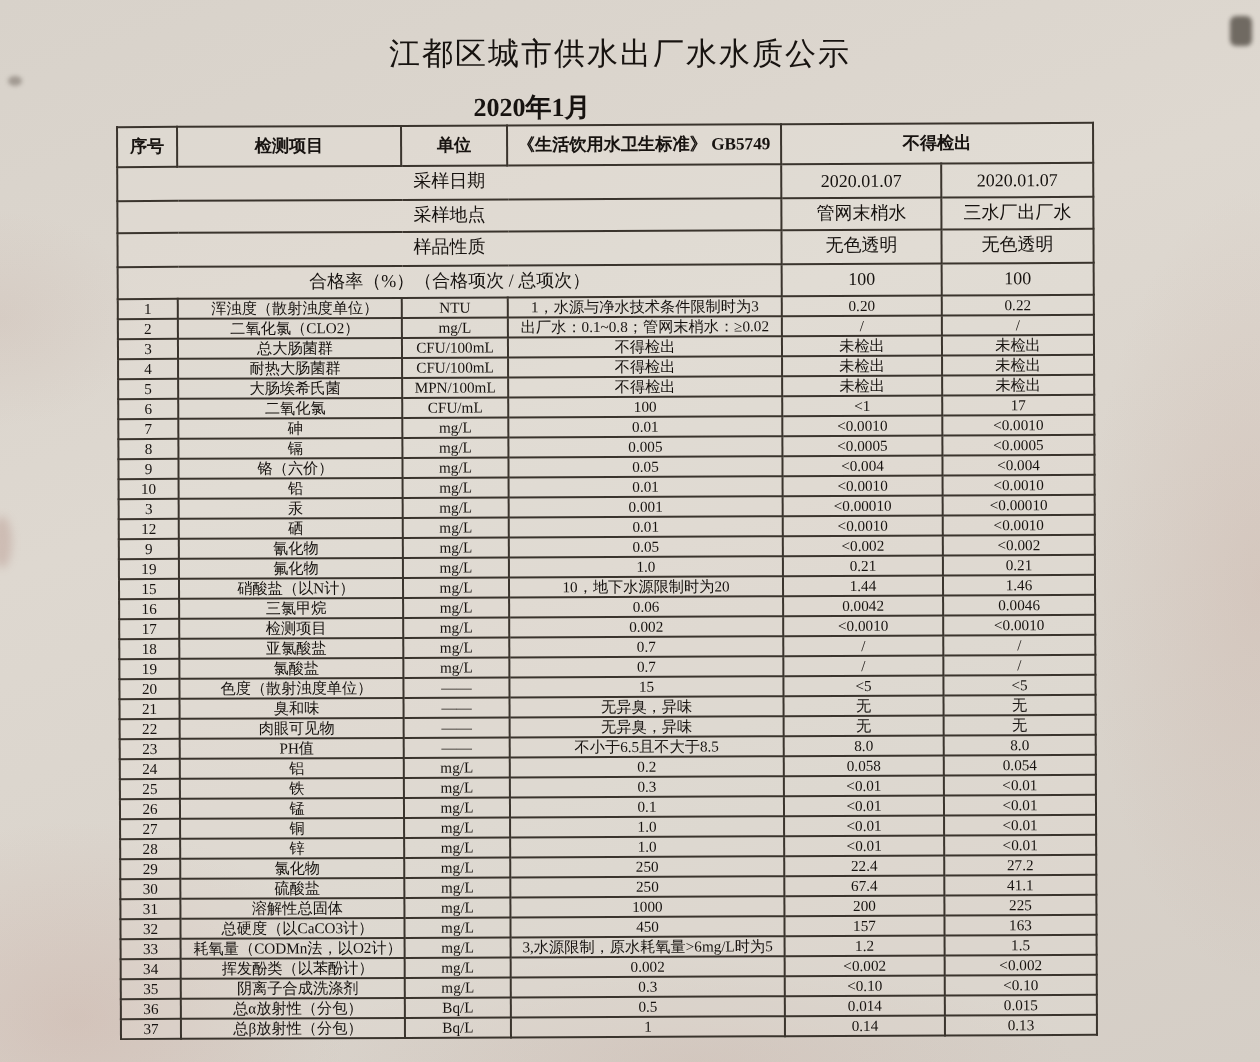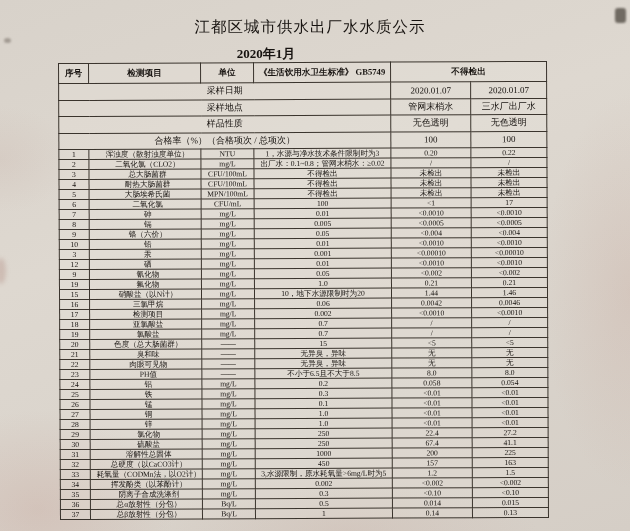--- a/index.html
+++ b/index.html
@@ -233,21 +233,21 @@
         <tr>
           <td class="c0"><span class="fit">19</span></td>
           <td class="c1"><span class="fit">氯酸盐</span></td>
           <td class="c2"><span class="fit">mg/L</span></td>
           <td class="c3"><span class="fit">0.7</span></td>
           <td class="c4"><span class="fit">/</span></td>
           <td class="c5"><span class="fit">/</span></td>
         </tr>
         <tr>
           <td class="c0"><span class="fit">20</span></td>
-          <td class="c1"><span class="fit">色度（总大肠菌群）</span></td>
+          <td class="c1"><span class="fit">色度（散射浊度单位）</span></td>
           <td class="c2"><span class="fit">——</span></td>
           <td class="c3"><span class="fit">15</span></td>
           <td class="c4"><span class="fit">&lt;5</span></td>
           <td class="c5"><span class="fit">&lt;5</span></td>
         </tr>
         <tr>
           <td class="c0"><span class="fit">21</span></td>
           <td class="c1"><span class="fit">臭和味</span></td>
           <td class="c2"><span class="fit">——</span></td>
           <td class="c3"><span class="fit">无异臭，异味</span></td>

